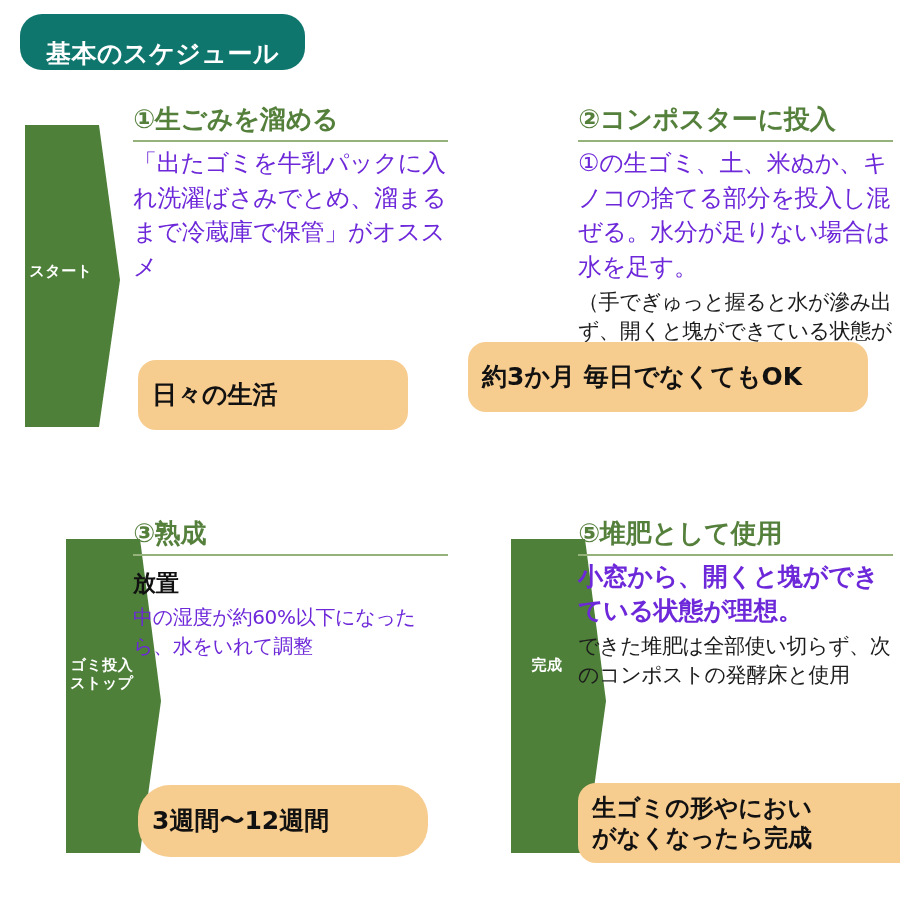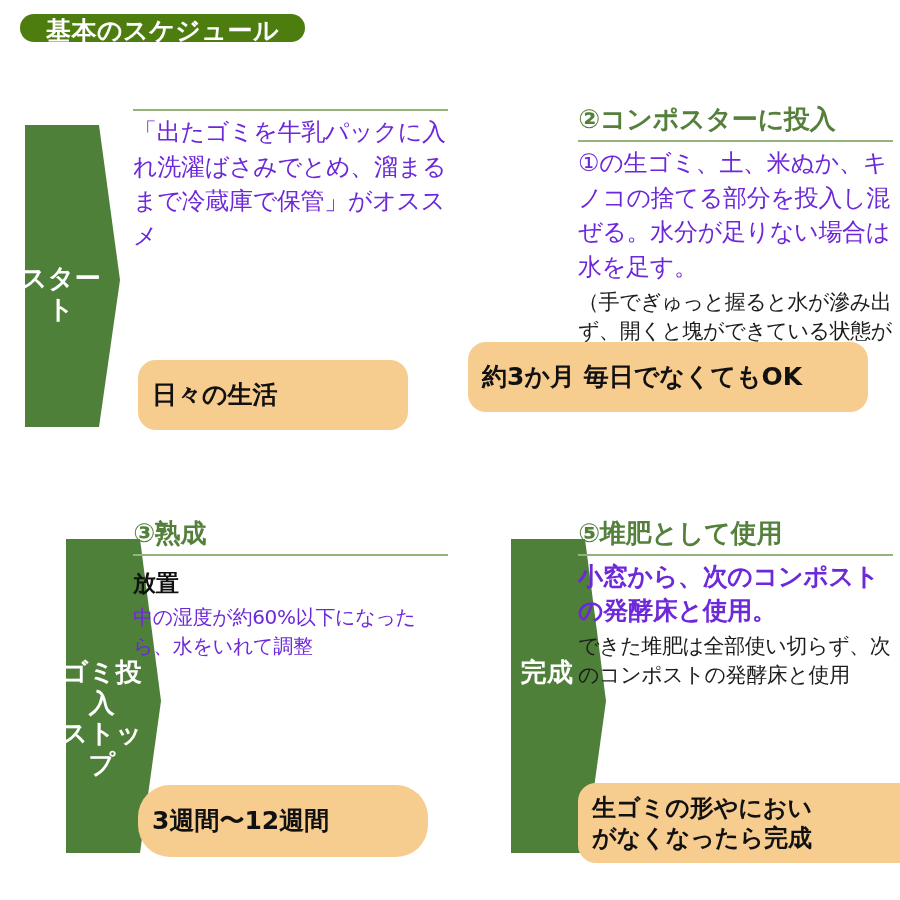--- a/index.html
+++ b/index.html
@@ -15,25 +15,25 @@
     font-family: "DejaVu Sans", "Liberation Sans", sans-serif;
     color: #111111;
     overflow: hidden;
   }
 
   
   .title-badge {
     position: absolute;
     left: 20px;
     top: 14px;
-    height: 28px;
+    height: 56px;
     padding: 0 26px;
     display: flex;
-    align-items: flex-start;
-    background: #4d7c0f;
+    align-items: flex-end;
+    background: #0f766e;
     border-radius: 22px;
     color: #ffffff;
     font-size: 25px;
     font-weight: bold;
     letter-spacing: 0.5px;
     white-space: nowrap;
   }
 
   
   .step {
@@ -53,21 +53,21 @@
   }
   .arrow-r1 { height: 322px; }
   .arrow-r2 { height: 334px; margin-left: 41px; }
   .arrow svg { display: block; width: 100%; height: 100%; }
   .arrow-label {
     position: absolute;
     left: 0;
     width: 92px;
     text-align: center;
     color: #ffffff;
-    font-size: 26px;
+    font-size: 15px;
     font-weight: bold;
     line-height: 1.18;
     letter-spacing: 0.5px;
   }
   .arrow-r1 .arrow-label { top: 148px; }
   .arrow-r2 .arrow-label { top: 128px; }
   .arrow-label .ln { display: block; }
 
   
   .body-col {
@@ -153,20 +153,21 @@
   <div class="arrow arrow-r1">
     <svg viewBox="0 0 110 322" preserveAspectRatio="none" aria-hidden="true">
       <polygon points="10,10 84,10 105,165 84,312 10,312" fill="#4e8039"></polygon>
     </svg>
     <div class="arrow-label">
       <span class="ln">スタート</span>
     </div>
   </div>
 
   <div class="body-col">
+    <div class="step-heading">①生ごみを溜める</div>
     <div class="heading-rule"></div>
     <div class="step-text">「出たゴミを牛乳パックに入れ洗濯ばさみでとめ、溜まるまで冷蔵庫で保管」がオススメ</div>
   </div>
 </div>
 
 <div class="pill pill-1">
   <span>日々の生活</span>
 </div>
 
 <div class="step step-r1 step-c2">
@@ -213,21 +214,21 @@
       <polygon points="10,10 84,10 105,172 84,324 10,324" fill="#4e8039"></polygon>
     </svg>
     <div class="arrow-label">
       <span class="ln">完成</span>
     </div>
   </div>
 
   <div class="body-col">
     <div class="step-heading">⑤堆肥として使用</div>
     <div class="heading-rule"></div>
-    <div class="step-text bold">小窓から、次のコンポストの発酵床と使用。</div>
+    <div class="step-text bold">小窓から、開くと塊ができている状態が理想。</div>
     <div class="step-note">できた堆肥は全部使い切らず、次のコンポストの発酵床と使用</div>
   </div>
 </div>
 
 <div class="pill pill-4">
   <div>
     <span class="ln">生ゴミの形やにおい</span>
     <span class="ln">がなくなったら完成</span>
   </div>
 </div>

